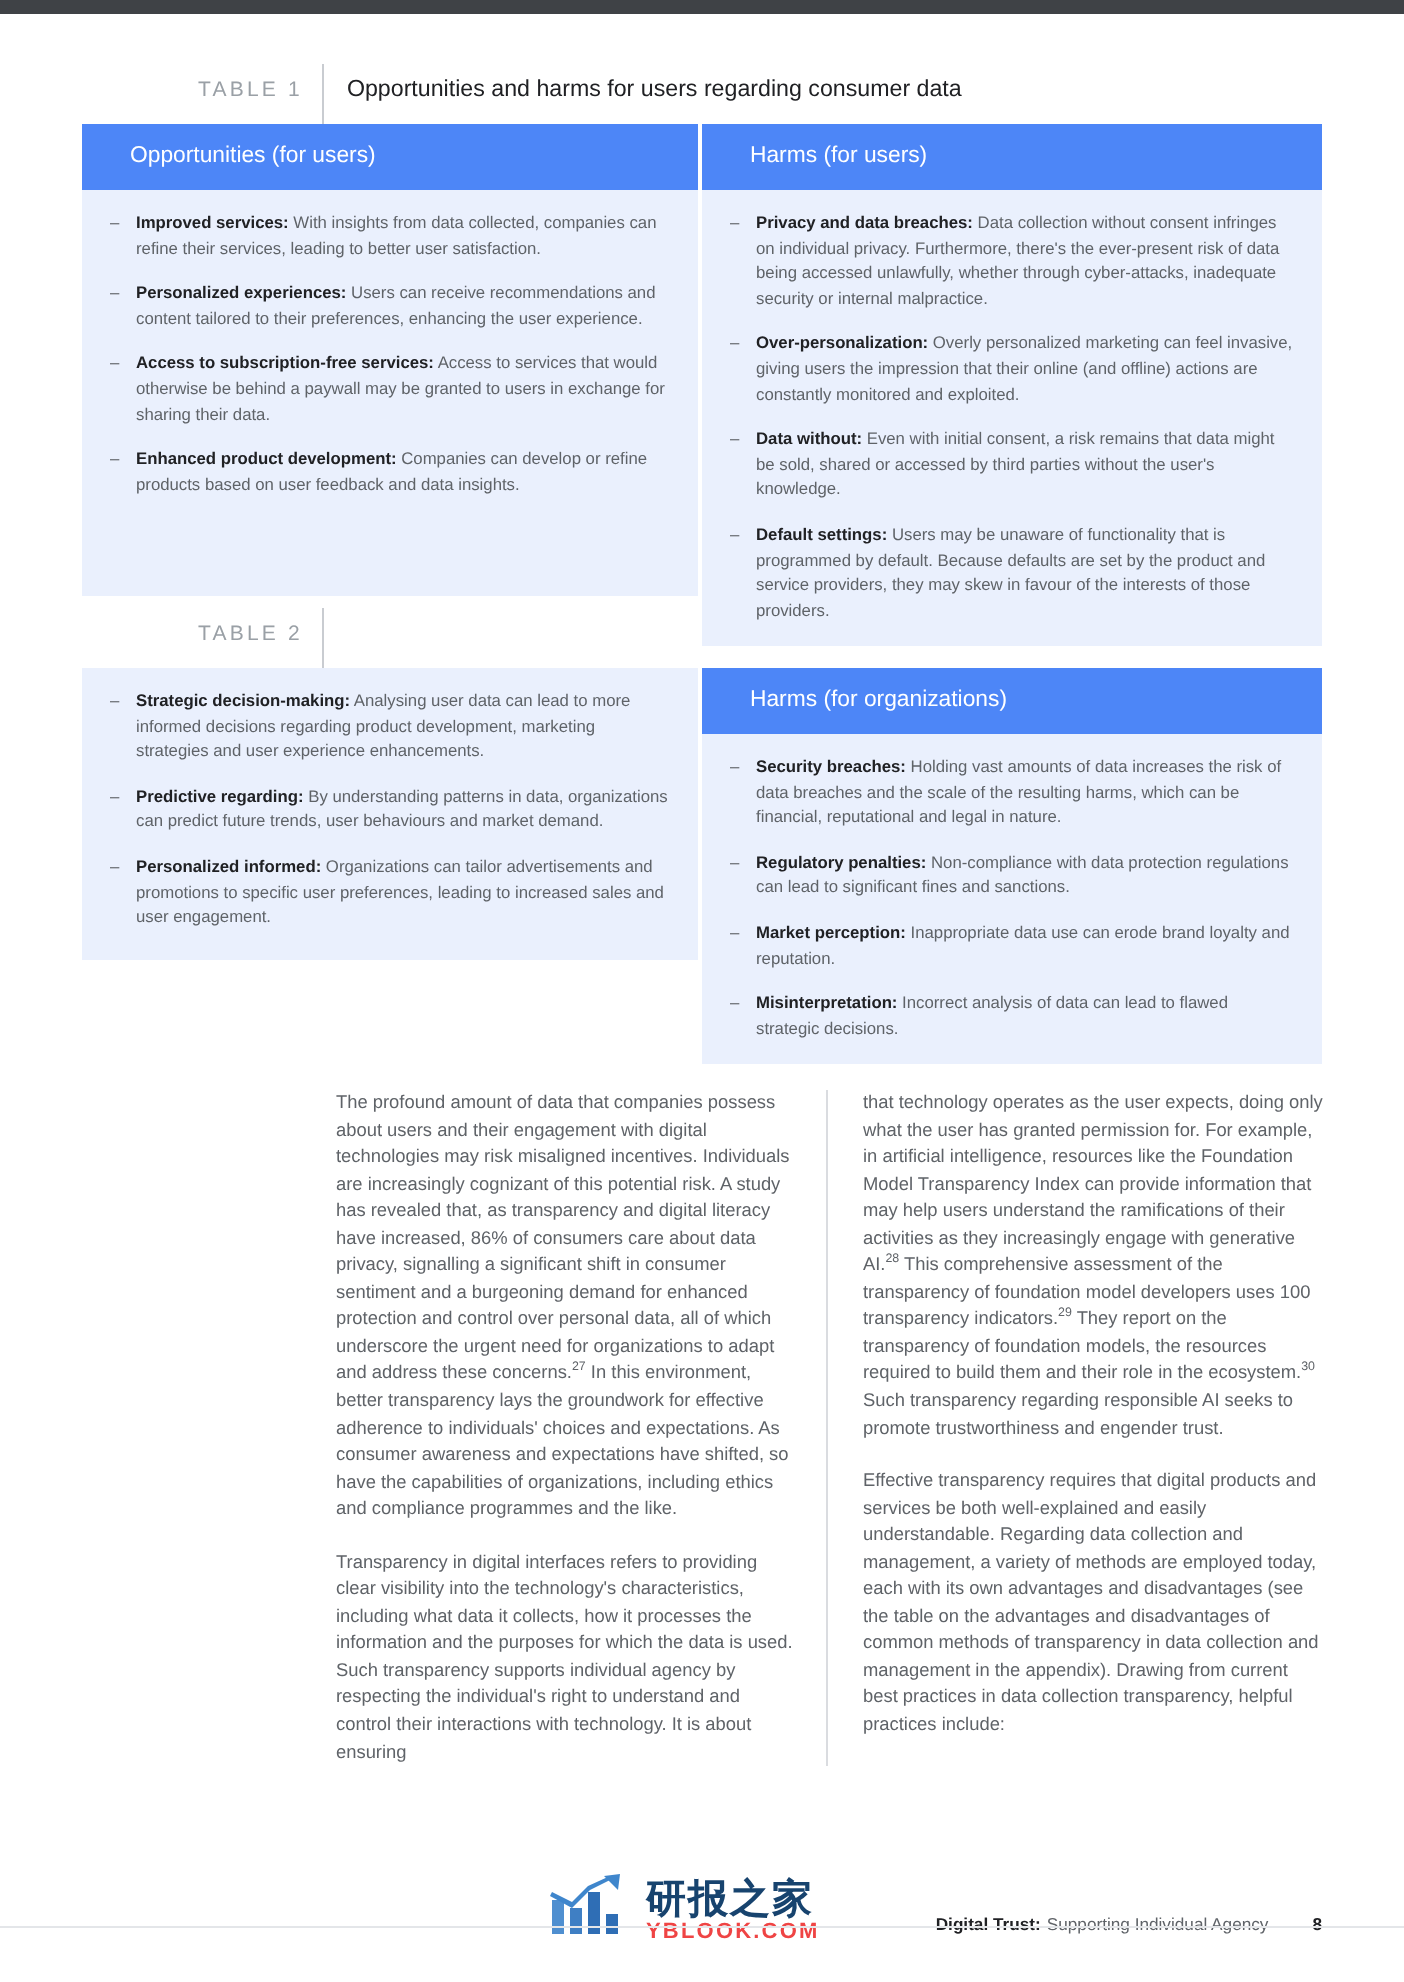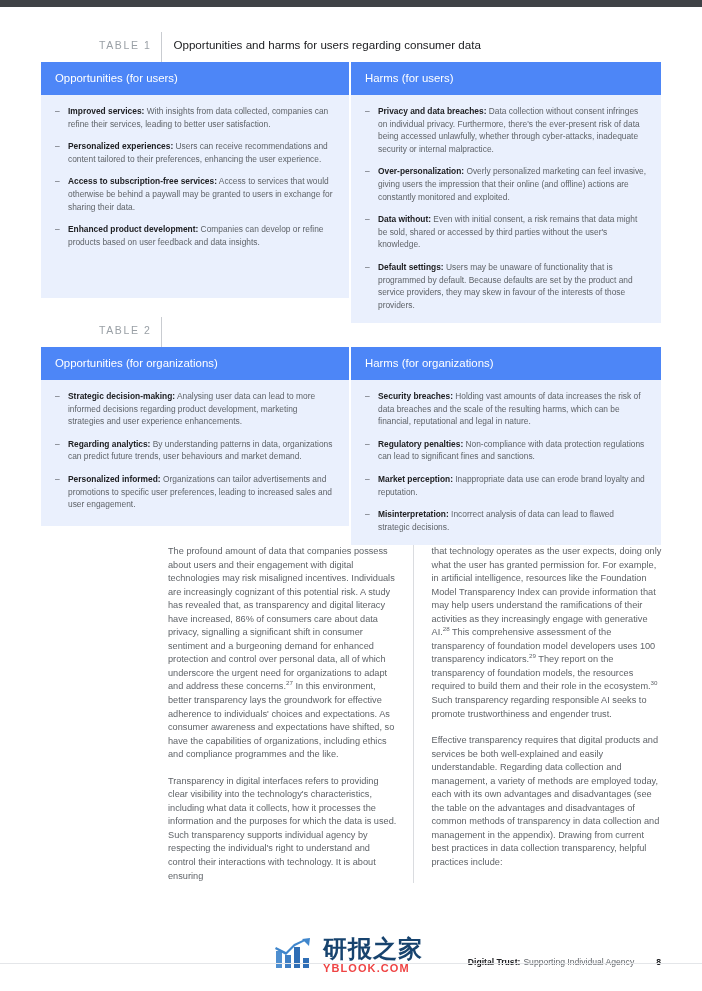--- a/index.html
+++ b/index.html
@@ -39,21 +39,21 @@
     background: #ffffff;
   }
 
   
   .table-block {
     position: absolute;
     left: 41px;
     width: 620px;
   }
   #table-1 { top: 32px; }
-  #table-2 { top: 317px; }
+  #table-2 { top: 304px; }
 
   .table-caption {
     display: flex;
     align-items: flex-end;
     height: 26px;
     padding-left: 58px;
     box-sizing: border-box;
   }
   .table-caption .tnum {
     color: #9aa0a6;
@@ -87,21 +87,21 @@
     box-sizing: border-box;
   }
   .tcol-left  { border-right: 2px solid #ffffff; }
 
   .thead {
     background: #4d86f7;
     color: #ffffff;
     font-size: 11.4px;
     height: 33px;
     line-height: 33px;
-    padding: 0 14px;
+    padding: 0 24px;
     box-sizing: border-box;
     white-space: nowrap;
   }
   .tbody {
     background: #eaf0fd;
     padding: 10px 14px 12px 14px;
     box-sizing: border-box;
   }
   #table-1 .tbody { min-height: 203px; }
   #table-2 .tbody { min-height: 146px; }
@@ -194,21 +194,21 @@
     left: 274px;
     top: 937px;
     display: flex;
     align-items: center;
     gap: 7px;
   }
   .wm-mark { width: 42px; height: 36px; display: block; }
   .wm-text { display: flex; flex-direction: column; line-height: 1; }
   .wm-cn {
     font-family: "DejaVu Sans", sans-serif;
-    font-size: 24px;
+    font-size: 20px;
     font-weight: bold;
     color: #17436e;
     letter-spacing: 1px;
   }
   .wm-en {
     font-size: 11px;
     font-weight: bold;
     color: #ef4444;
     letter-spacing: 1.1px;
     margin-top: 2px;
@@ -274,29 +274,28 @@
     </div>
   </div>
 
   <div class="table-block" id="table-2">
     <div class="table-caption">
       <span class="tnum">TABLE 2</span>
       <span class="divider"></span>
     </div>
     <div class="table-grid">
       <div class="tcol tcol-left">
-        <div class="thead">Opportunities (for organizations)</div>
         <div class="tbody">
             <div class="bullet-row">
               <span class="dash">–</span>
               <span class="btext"><b>Strategic decision-making:</b> Analysing user data can lead to more informed decisions regarding product development, marketing strategies and user experience enhancements.</span>
             </div>
             <div class="bullet-row">
               <span class="dash">–</span>
-              <span class="btext"><b>Regarding analytics:</b> By understanding patterns in data, organizations can predict future trends, user behaviours and market demand.</span>
+              <span class="btext"><b>Predictive regarding:</b> By understanding patterns in data, organizations can predict future trends, user behaviours and market demand.</span>
             </div>
             <div class="bullet-row">
               <span class="dash">–</span>
               <span class="btext"><b>Personalized informed:</b> Organizations can tailor advertisements and promotions to specific user preferences, leading to increased sales and user engagement.</span>
             </div>
           </div>
       </div>
       <div class="tcol tcol-right">
         <div class="thead">Harms (for organizations)</div>
         <div class="tbody">

